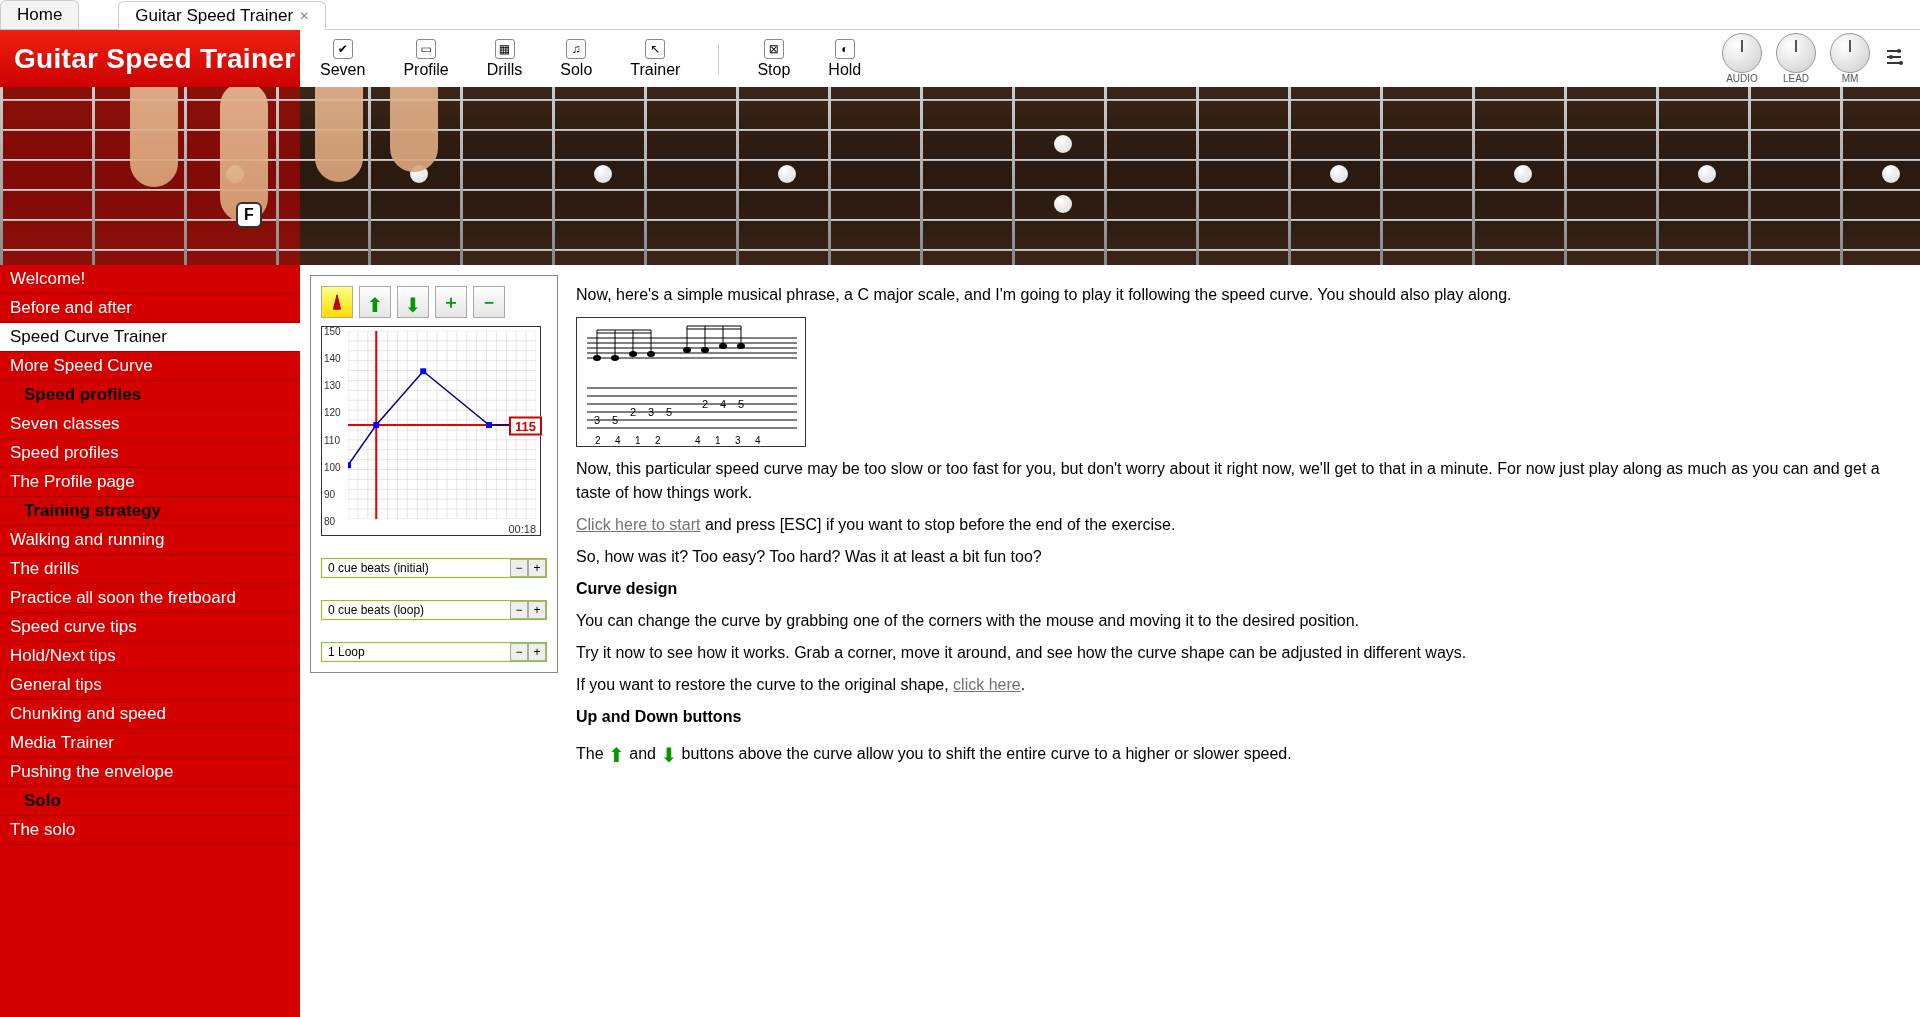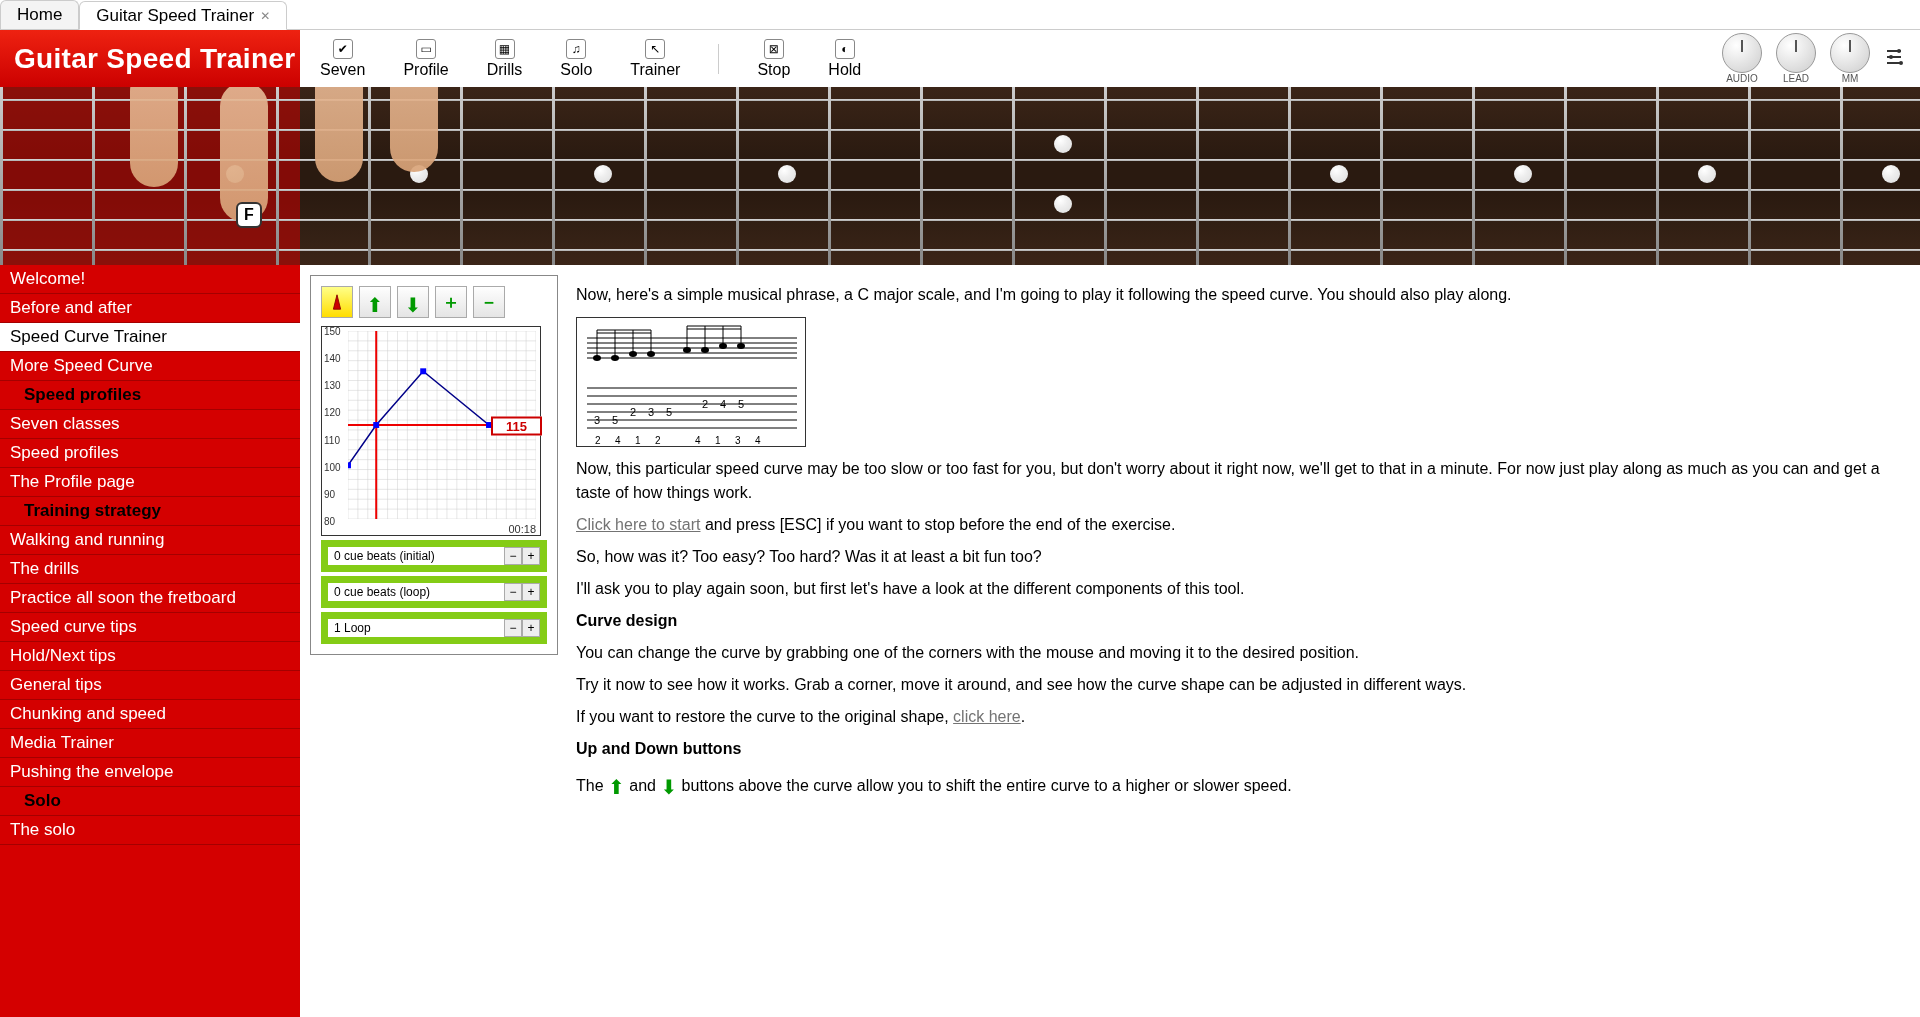--- a/index.html
+++ b/index.html
@@ -1,19 +1,19 @@
 <!DOCTYPE html>
 <html><head>
 <meta charset="utf-8">
 <style>
 * { box-sizing: border-box; margin: 0; padding: 0; }
 body { font-family: "Segoe UI", Arial, sans-serif; font-size: 14px; overflow: hidden; width: 1920px; height: 1017px; background: #fff; }
 
 
-.tabbar { height: 30px; display: flex; background: #fff; border-bottom: 1px solid #ccc; }
+.tabbar { height: 30px; display: flex; background: #fff; border-bottom: 1px solid #ccc; gap: 39px; }
 .tab { padding: 4px 16px; border: 1px solid #ccc; border-bottom: none; border-top-left-radius: 6px; border-top-right-radius: 6px; font-size: 17px; background: #f4f4f4; display: flex; align-items: center; gap: 6px; cursor: pointer; }
 .tab.active { background: #fff; border-bottom: 1px solid #fff; position: relative; top: 1px; }
 .tab .close { font-size: 12px; color: #888; }
 
 
 .header { height: 57px; display: flex; align-items: stretch; }
 .logo { width: 300px; background: linear-gradient(#e21,#c00); color: #fff; font-size: 28px; font-weight: bold; display: flex; align-items: center; padding-left: 14px; letter-spacing: .3px; }
 .toolbar { flex: 1; display: flex; align-items: center; padding-left: 20px; gap: 38px; }
 .tbtn { display: flex; flex-direction: column; align-items: center; font-size: 16px; cursor: pointer; gap: 2px; }
 .tbtn .ticon { width: 20px; height: 20px; border: 1px solid #888; border-radius: 3px; display: flex; align-items: center; justify-content: center; font-size: 12px; }
@@ -47,22 +47,22 @@
 
 .content { flex: 1; display: flex; overflow: auto; padding: 10px 18px 10px 10px; gap: 18px; }
 .curvepanel { width: 248px; border: 1px solid #888; padding: 10px; height: fit-content; background: #fff; }
 .cp-btns { display: flex; gap: 6px; margin-bottom: 8px; }
 .cpb { width: 32px; height: 32px; border: 1px solid #aaa; background: linear-gradient(#fefefe,#e5e5e5); display: flex; align-items: center; justify-content: center; font-size: 18px; cursor: pointer; }
 .cpb.met { background: linear-gradient(#ff8,#fd0); }
 .graph { position: relative; width: 220px; height: 210px; border: 1px solid #333; margin-top: 4px; }
 .graph-inner { position: absolute; left: 26px; right: 4px; top: 4px; bottom: 16px; }
 .ylabel { position: absolute; left: 0; font-size: 10px; color: #333; transform: translateY(-50%); }
 .timelabel { position: absolute; right: 4px; bottom: 0; font-size: 11px; color: #333; }
-.valbox { position: absolute; right: -2px; background: #fff; border: 2px solid #c00; padding: 0 13px; font-weight: bold; font-size: 13px; color: #c00; transform: translateY(-50%); }
-.optrow { display: flex; align-items: flex-end; border: 7px solid #84cc16; margin-top: 4px; font-size: 12px; }
+.valbox { position: absolute; right: -2px; background: #fff; border: 2px solid #c00; padding: 0 4px; font-weight: bold; font-size: 13px; color: #c00; transform: translateY(-50%); }
+.optrow { display: flex; align-items: flex-end; border: 1px solid #84cc16; margin-top: 22px; font-size: 12px; }
 .optrow .lbl { flex: 1; padding: 2px 6px; }
 .stepper { display: flex; }
 .stepper button { width: 18px; height: 18px; border: 1px solid #aaa; background: #eee; font-size: 12px; line-height: 1; cursor: pointer; }
 
 .article { flex: 1; font-size: 16px; line-height: 1.5; }
 .article p { margin: 8px 0; }
 .article strong { font-weight: bold; }
 .article a { color: #737373; text-decoration: underline; }
 .tab-img { width: 230px; height: 130px; border: 1px solid #333; margin: 10px 0; position: relative; background: #fff; }
 .arrow-up { color: #090; font-size: 20px; display:inline-block; transform: translateY(3px); }
@@ -379,21 +379,20 @@
               <text x="158" y="126" font-size="10">3</text>
               <text x="178" y="126" font-size="10">4</text>
             </g>
         </svg>
       </div>
       <p>Now, this particular speed curve may be too slow or too fast for you, but don't worry about it right now, we'll get to that in a minute. For now just play along as much as you can and get a taste of how things work.</p>
       <p>
         <a href="#">Click here to start</a><span> and press [ESC] if you want to stop before the end of the exercise.</span>
       </p>
       <p>So, how was it? Too easy? Too hard? Was it at least a bit fun too?</p>
-      <p>I'll ask you to play again soon, but first let's have a look at the different components of this tool.</p>
       <p><strong>Curve design</strong></p>
       <p>You can change the curve by grabbing one of the corners with the mouse and moving it to the desired position.</p>
       <p>Try it now to see how it works. Grab a corner, move it around, and see how the curve shape can be adjusted in different ways.</p>
       <p>
         <span>If you want to restore the curve to the original shape, </span><a href="#">click here</a><span>.</span>
       </p>
       <p><strong>Up and Down buttons</strong></p>
       <p>
         <span>The </span><span class="arrow-up">⬆</span><span> and </span><span class="arrow-down">⬇</span><span> buttons above the curve allow you to shift the entire curve to a higher or slower speed.</span>
       </p>

